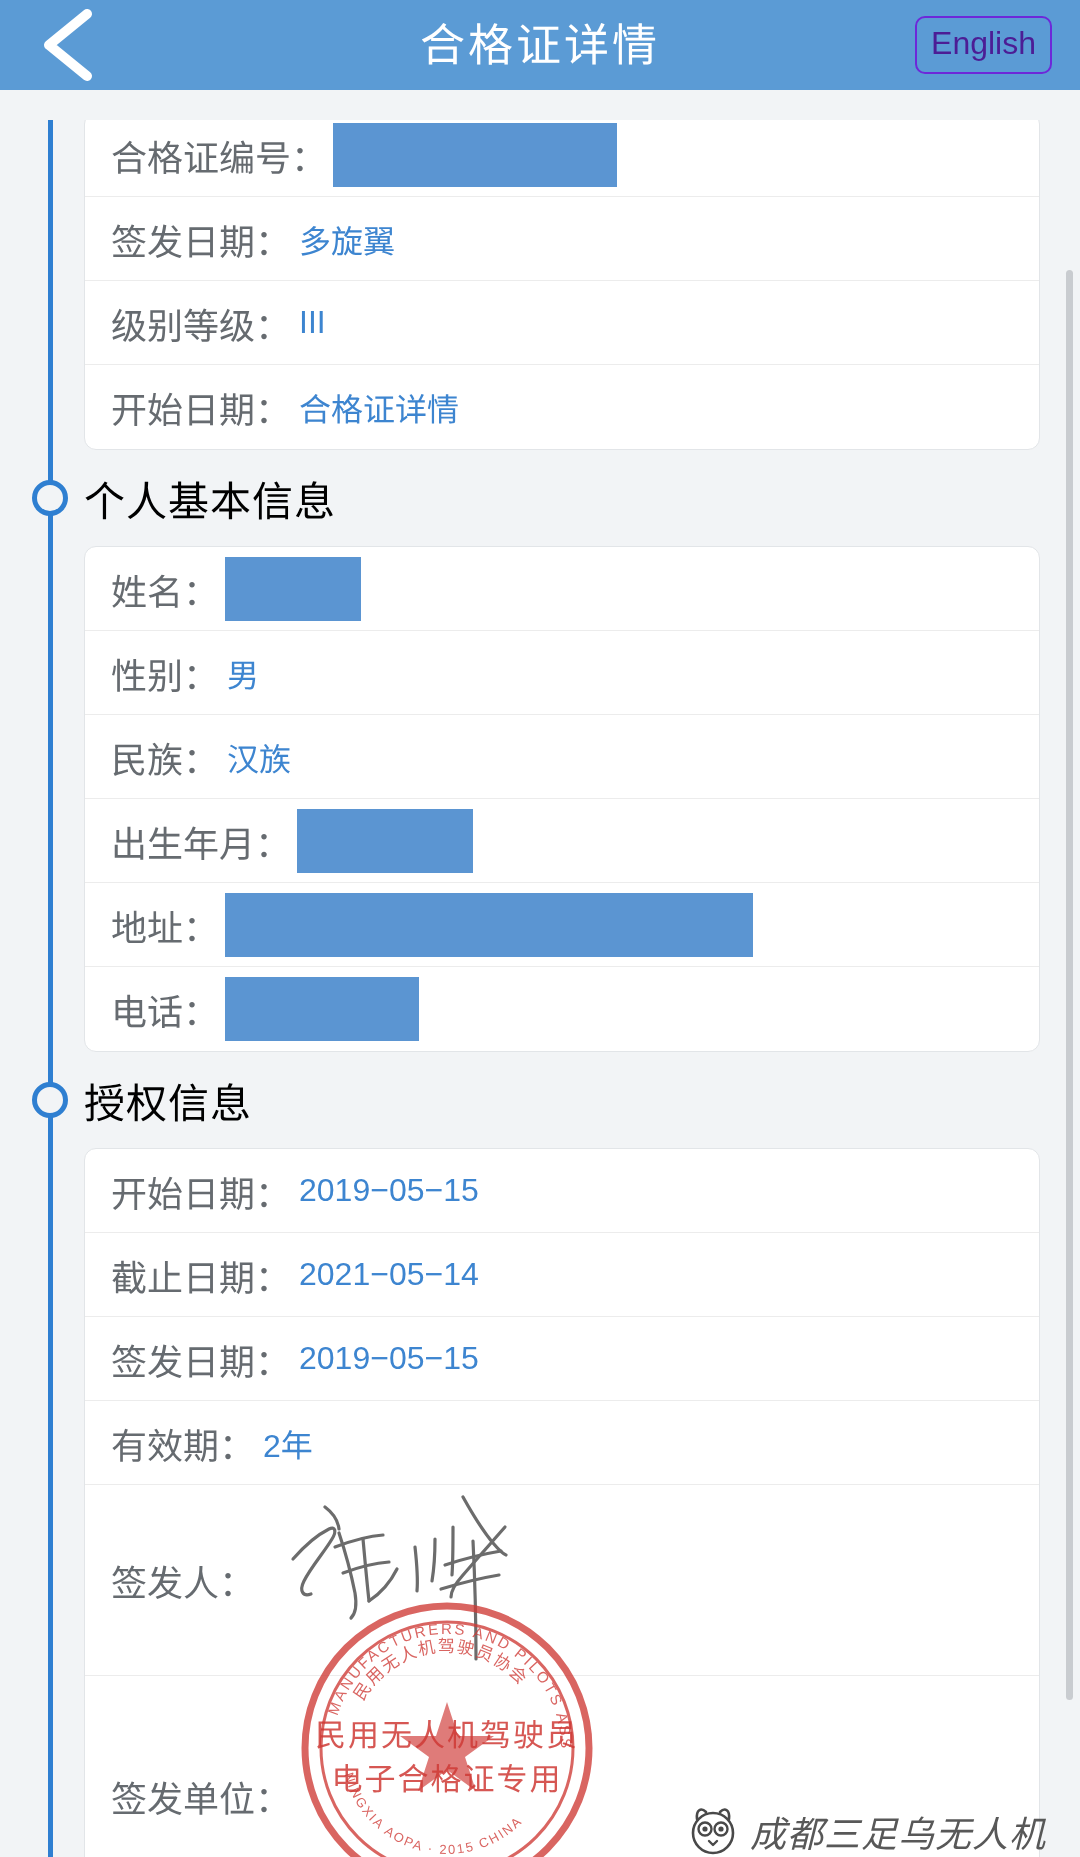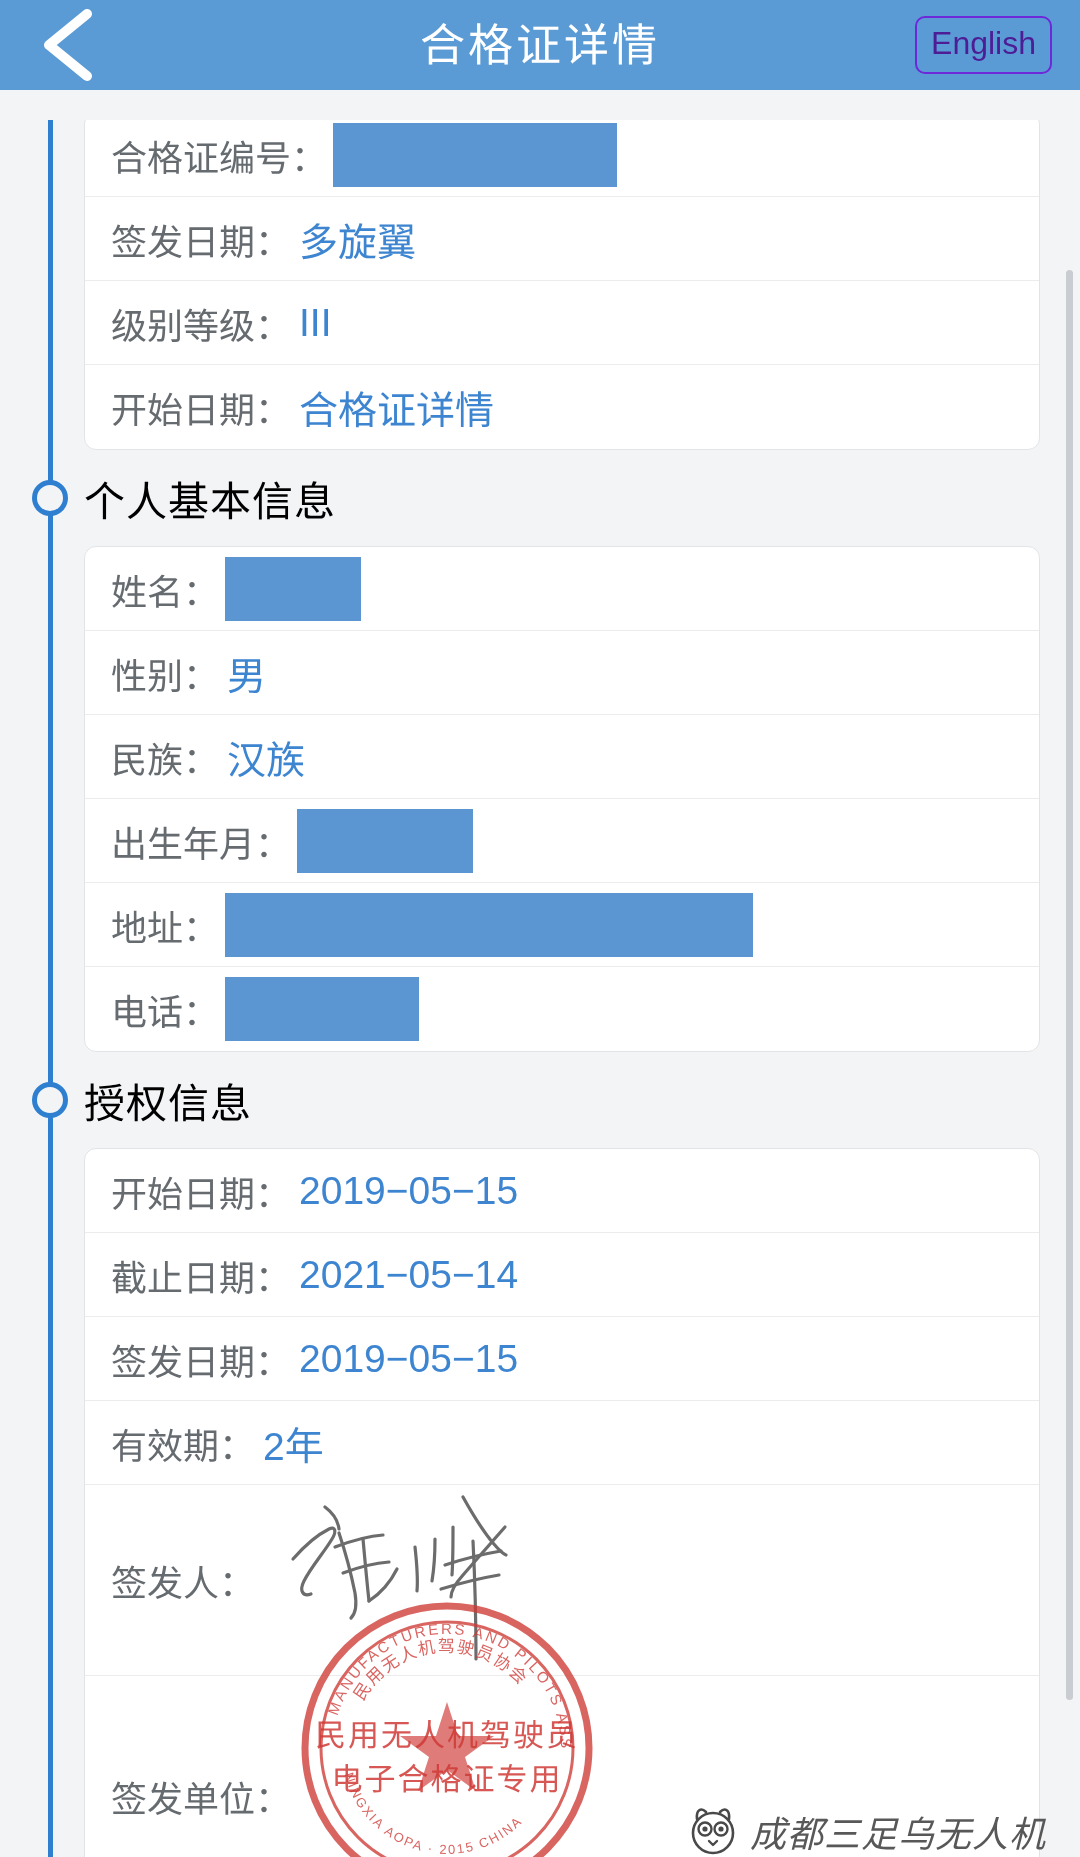--- a/index.html
+++ b/index.html
@@ -128,21 +128,21 @@
     border-bottom: 1px solid #ececec;
     position: relative;
   }
   .row:last-child { border-bottom: none; }
   .row-label {
     font-size: 36px;
     color: #666b70;
     white-space: nowrap;
   }
   .row-value {
-    font-size: 39px;
+    font-size: 32px;
     color: #3d85d0;
     margin-left: 8px;
     white-space: nowrap;
   }
   .redacted {
     display: inline-block;
     background: #5b95d2;
     height: 64px;
     margin-left: 6px;
     vertical-align: middle;

